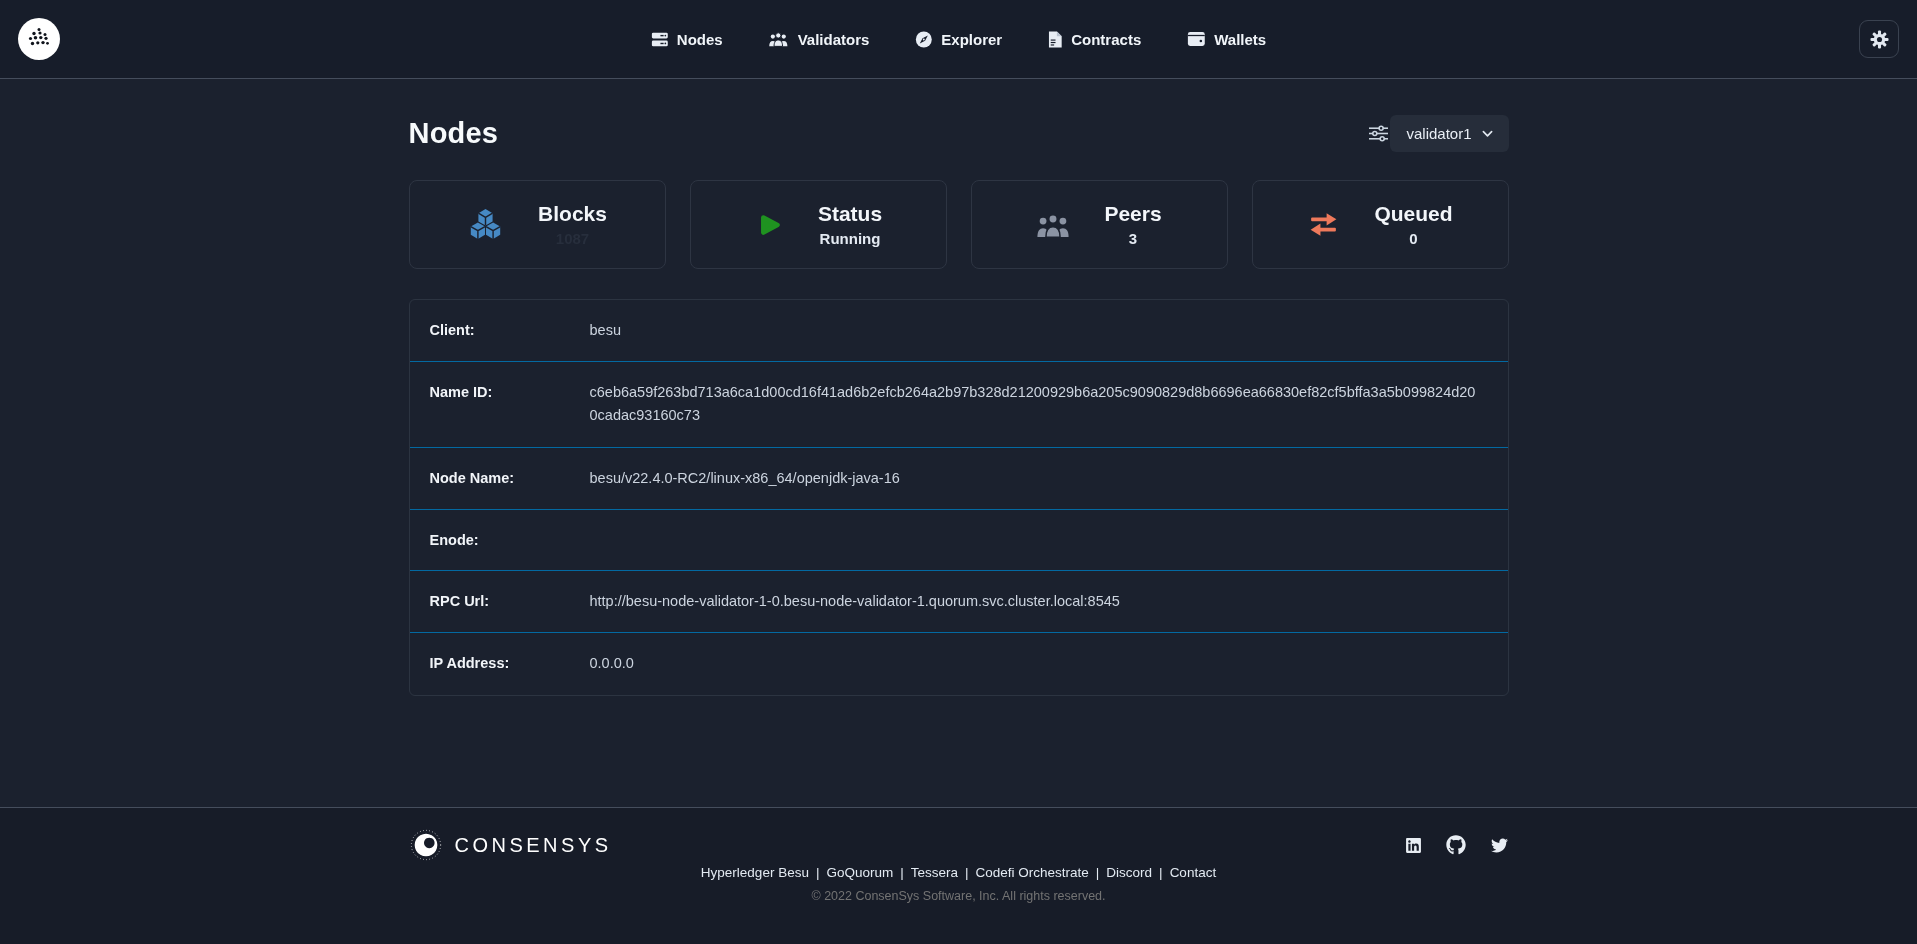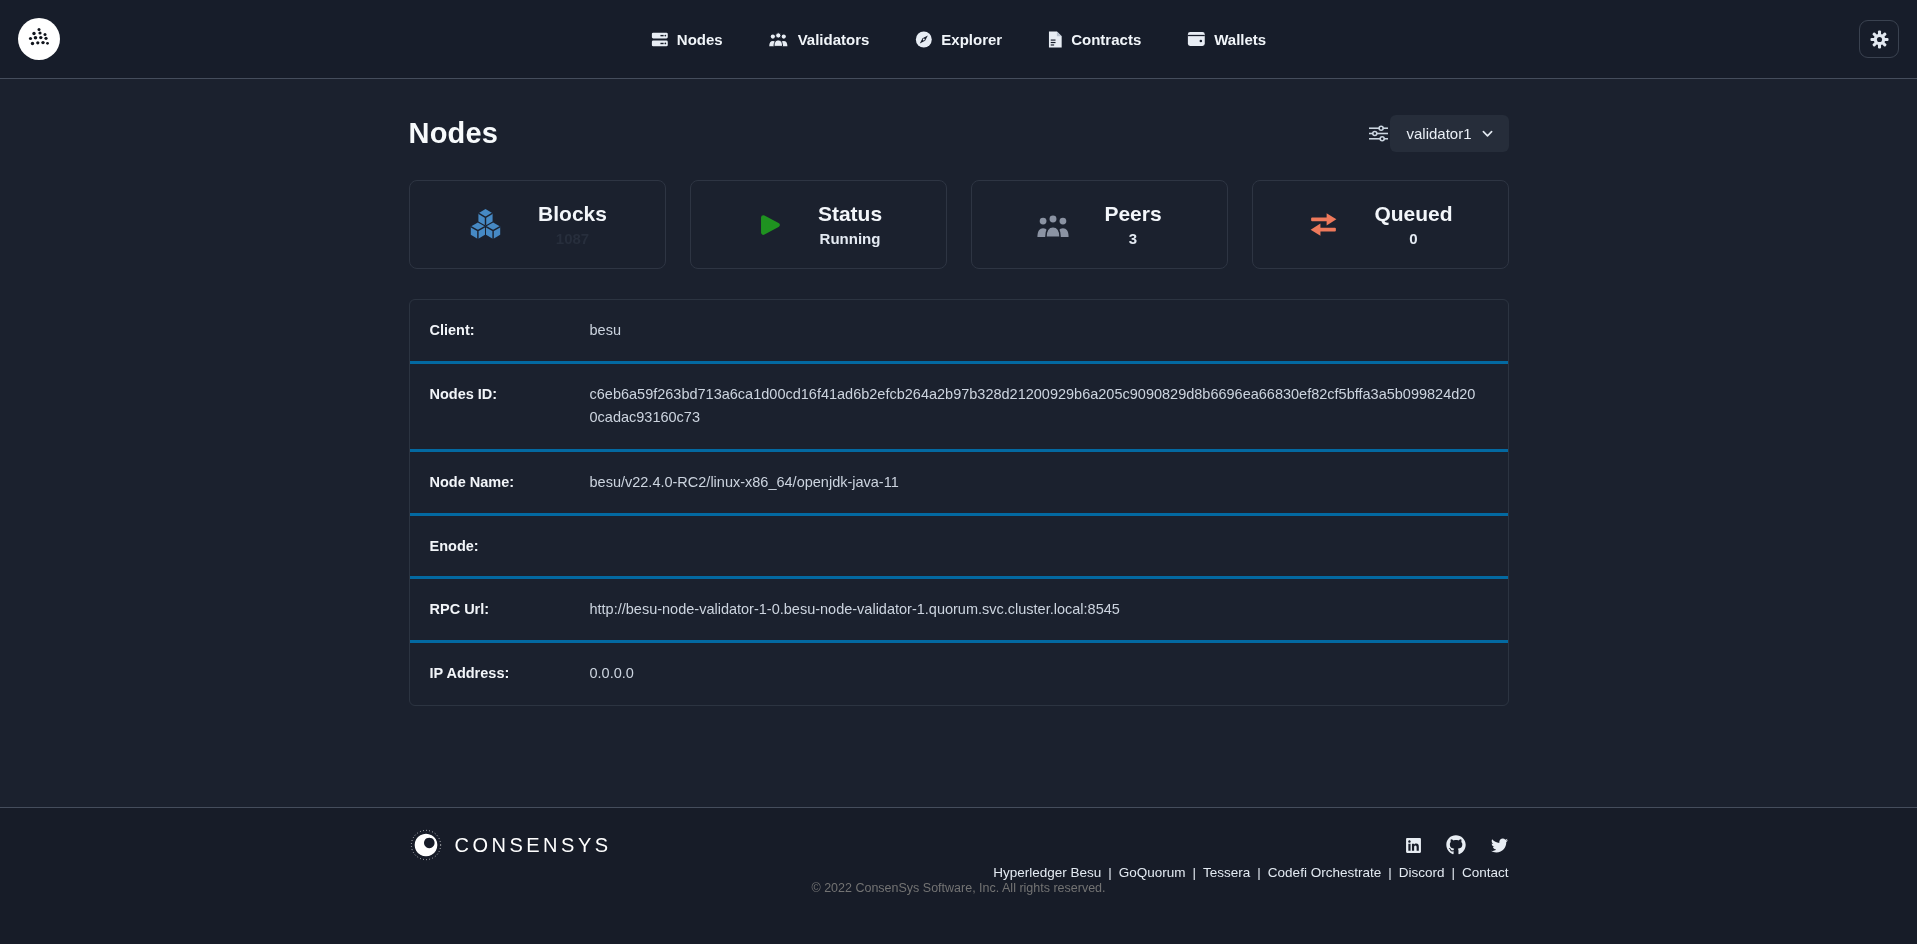--- a/index.html
+++ b/index.html
@@ -38,35 +38,35 @@
   
   .cards { display:flex; gap:24px; margin-bottom:30px; }
   .card { flex:1; height:89px; border:1px solid #2e3543; border-radius:8px;
     display:flex; align-items:center; justify-content:center; gap:34px; background:#1b212e; }
   .card-text { display:flex; flex-direction:column; align-items:center; }
   .card-title { font-size:21px; font-weight:700; color:#f3f6fa; }
   .card-value { font-size:15px; font-weight:700; color:#e4eaf2; margin-top:4px; }
   .card-value.faded { color:#272e3c; }
   
   .details { border:1px solid #2c3441; border-radius:6px; }
-  .detail-row { display:flex; padding:19px 0; border-bottom:3px solid #0369a1; }
+  .detail-row { display:flex; padding:19px 0; border-bottom:1px solid #0369a1; }
   .detail-row:last-child { border-bottom:none; }
   .detail-label { width:180px; padding-left:20px; flex:0 0 auto;
     font-size:14.5px; font-weight:700; color:#f2f5f9; line-height:1.55; }
   .detail-value { flex:1; padding-right:26px; font-size:14.5px; color:#ccd4df;
     line-height:1.6; word-break:break-all; }
   
   .footer { flex:0 0 auto; height:137px; background:#171c28; border-top:1px solid #454d5c; }
   .footer .container { padding-top:20px; }
   .footer-row { display:flex; align-items:center; justify-content:space-between; margin-bottom:3px; }
   .brand { display:flex; align-items:center; gap:12px; }
   .brand-name { font-size:20px; font-weight:500; letter-spacing:3.5px; color:#ffffff; }
   .socials { display:flex; align-items:center; gap:24px; }
   .social-link { display:flex; align-items:center; cursor:pointer; }
-  .footer-links { text-align:right; margin-bottom:1px; font-size:13.5px; color:#e3eaf2; }
+  .footer-links { text-align:center; margin-bottom:9px; font-size:13.5px; color:#e3eaf2; }
   .footer-links a { color:#e3eaf2; text-decoration:none; cursor:pointer; }
   .footer-sep { margin:0 7px; color:#e3eaf2; }
   .copyright { text-align:center; font-size:12.5px; color:#737373; }
 </style>
 </head>
 <body>
 
 <header class="navbar">
   <div class="logo-circle">
     <svg width="40" height="40" viewBox="0 0 40 40">
@@ -248,26 +248,26 @@
       </div>
 
     </div>
 
     <div class="details">
       <div class="detail-row">
         <div class="detail-label">Client:</div>
         <div class="detail-value">besu</div>
       </div>
       <div class="detail-row">
-        <div class="detail-label">Nodes ID:</div>
+        <div class="detail-label">Name ID:</div>
         <div class="detail-value">c6eb6a59f263bd713a6ca1d00cd16f41ad6b2efcb264a2b97b328d21200929b6a205c9090829d8b6696ea66830ef82cf5bffa3a5b099824d200cadac93160c73</div>
       </div>
       <div class="detail-row">
         <div class="detail-label">Node Name:</div>
-        <div class="detail-value">besu/v22.4.0-RC2/linux-x86_64/openjdk-java-11</div>
+        <div class="detail-value">besu/v22.4.0-RC2/linux-x86_64/openjdk-java-16</div>
       </div>
       <div class="detail-row">
         <div class="detail-label">Enode:</div>
       </div>
       <div class="detail-row">
         <div class="detail-label">RPC Url:</div>
         <div class="detail-value">http://besu-node-validator-1-0.besu-node-validator-1.quorum.svc.cluster.local:8545</div>
       </div>
       <div class="detail-row">
         <div class="detail-label">IP Address:</div>

